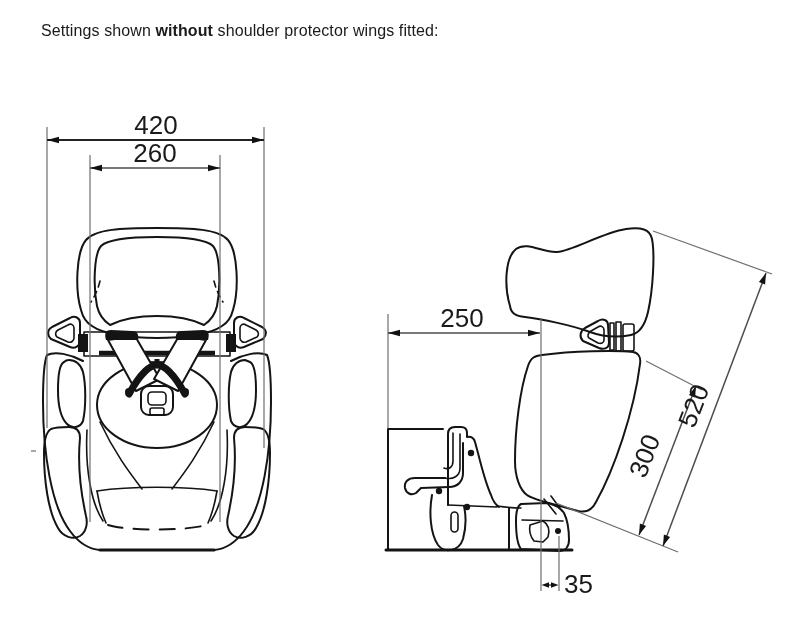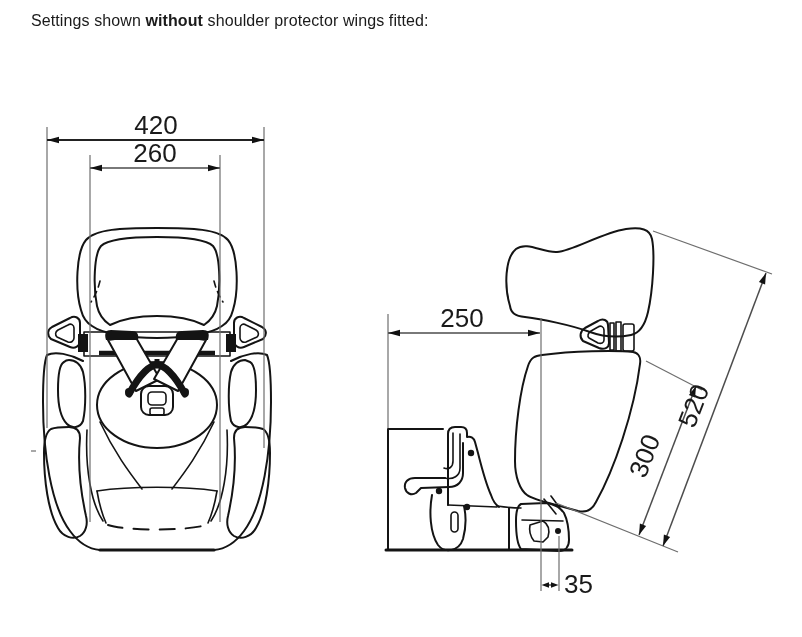--- a/index.html
+++ b/index.html
@@ -1,21 +1,21 @@
 <!DOCTYPE html>
 <html><head>
 <meta charset="utf-8">
 <style>
   html,body{margin:0;padding:0;background:#ffffff;}
   body{
     width:802px;height:637px;position:relative;overflow:hidden;
     font-family:"Liberation Sans",sans-serif;
   }
   .note{
-    position:absolute;top:8px;left:27px;margin:4px;
+    position:absolute;top:8px;left:27px;margin:14px;
     font-size:16px;color:#1a1a1a;letter-spacing:.1px;
   }
   .note strong{font-weight:bold;}
   svg{position:absolute;top:0;left:0;}
   .obj{stroke:#141414;stroke-width:2;fill:none;stroke-linecap:round;stroke-linejoin:round;}
   .obj-thin{stroke:#141414;stroke-width:1.6;fill:none;stroke-linecap:round;stroke-linejoin:round;}
   .obj-thick{stroke:#141414;stroke-width:3;fill:none;stroke-linecap:round;}
   .obj-fill{stroke:#141414;stroke-width:2;fill:#ffffff;stroke-linejoin:round;}
   .dark{fill:#141414;stroke:none;}
   .ext{stroke:#6e6e6e;stroke-width:1.2;fill:none;}

